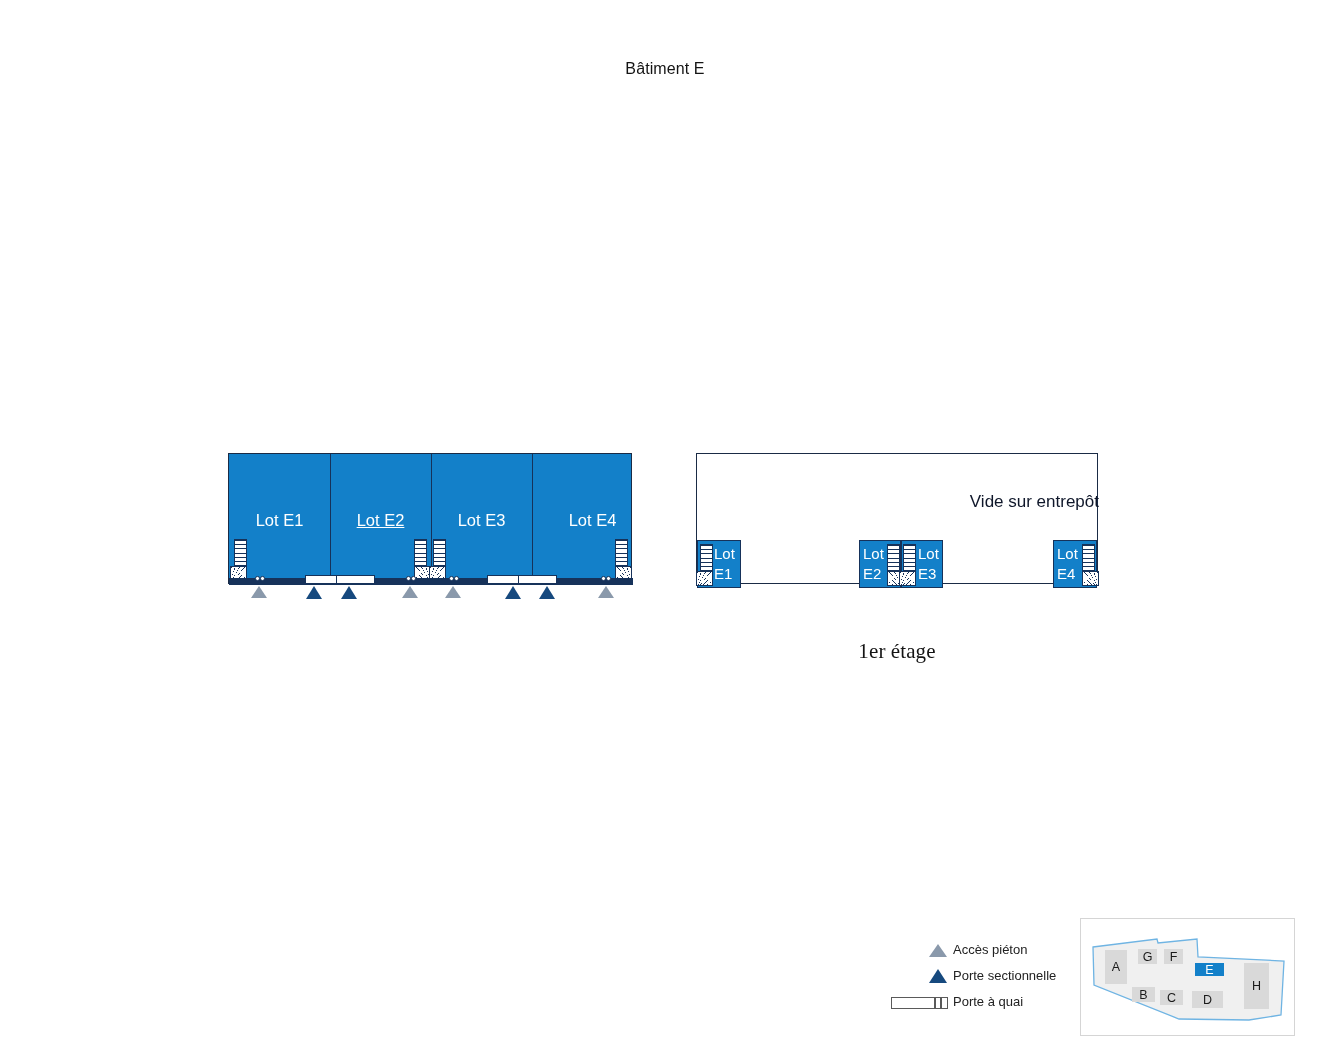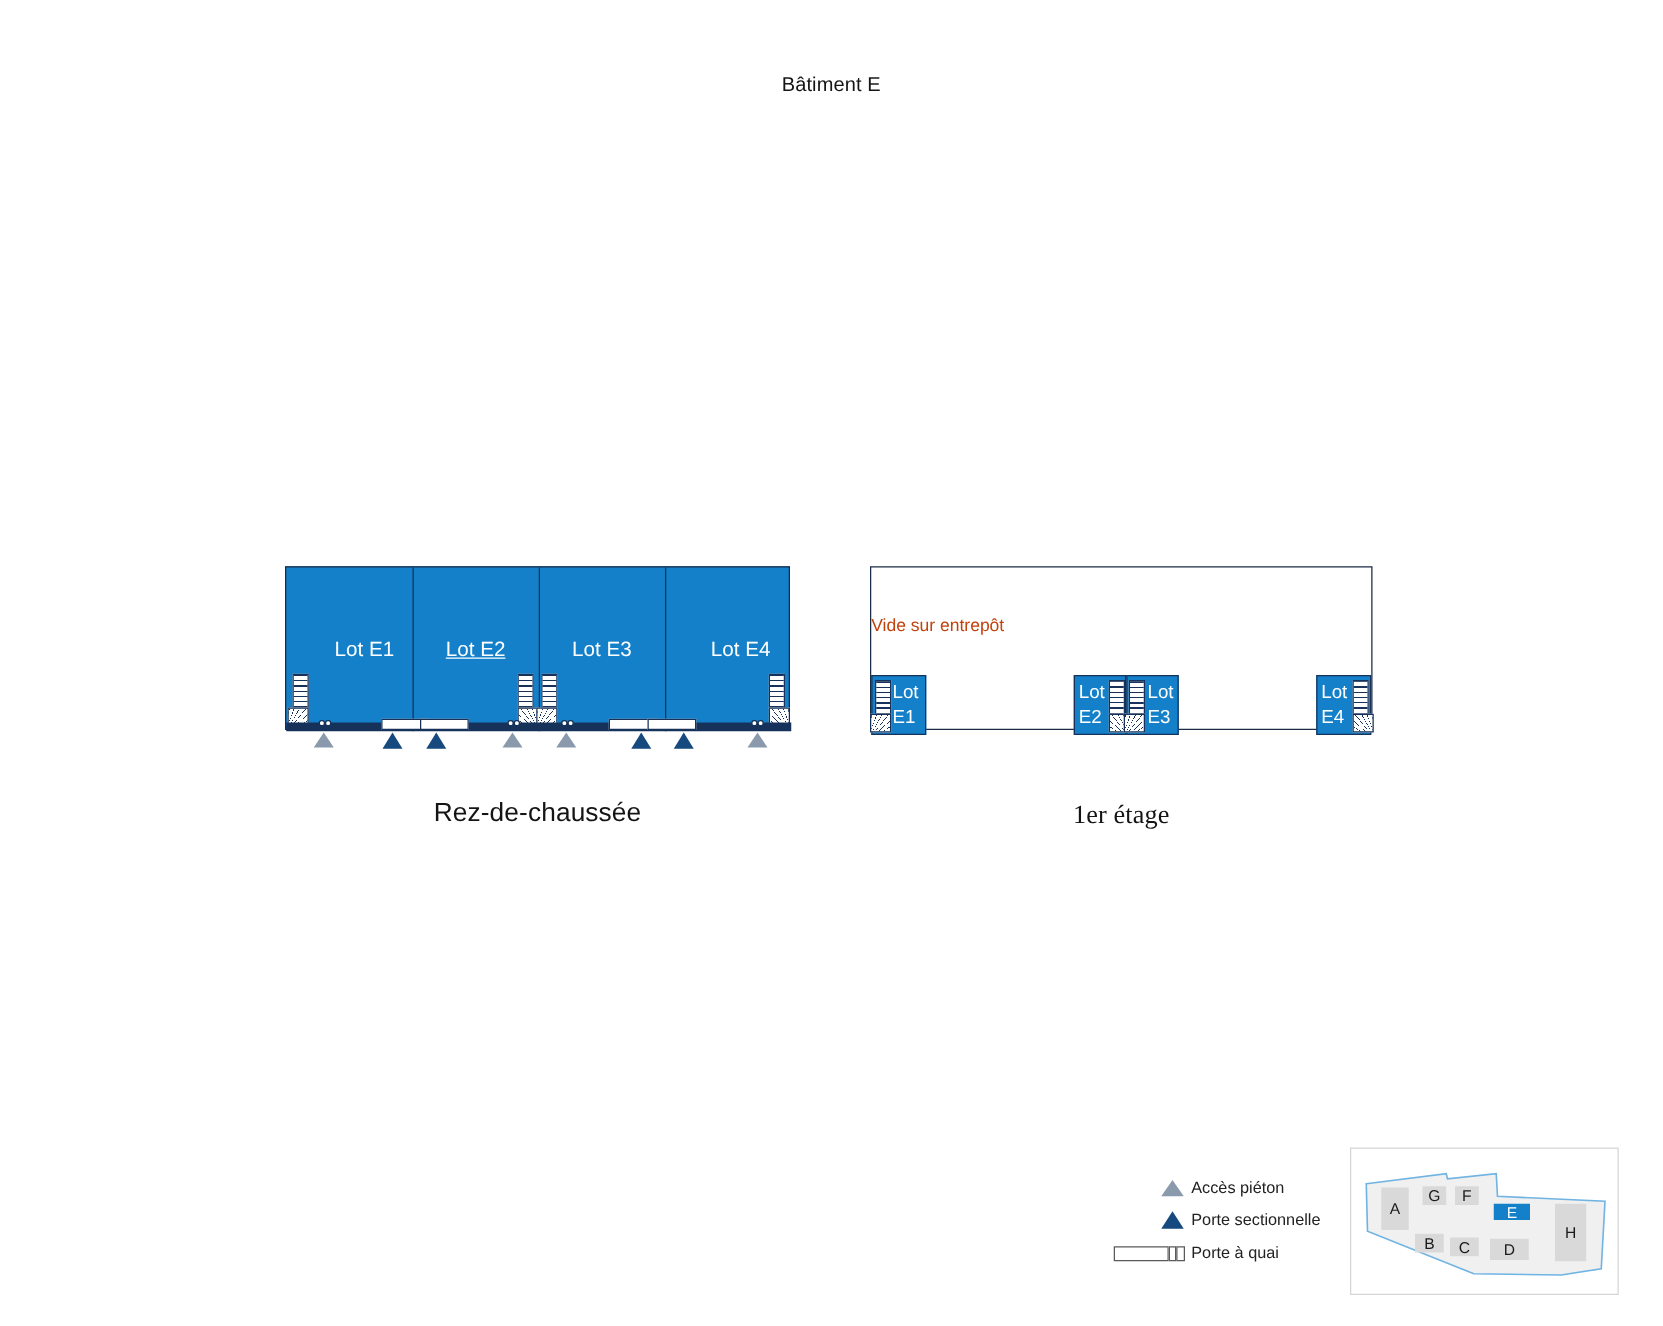--- a/index.html
+++ b/index.html
@@ -160,23 +160,23 @@
     left: 0; top: 0;
     width: 402px; height: 131px;
     background: #ffffff;
     border: 1.6px solid #1a2b45;
     box-sizing: border-box;
   }
   #void-label {
     position: absolute;
     top: 38px;
     width: 402px;
-    text-align: left;
-    font-size: 14px;
-    color: #c2410c;
+    text-align: right;
+    font-size: 17px;
+    color: #0f172a;
   }
   .mezz {
     position: absolute;
     background: #1380c9;
     border: 1.5px solid #16325a;
     box-sizing: border-box;
     bottom: 0;
     height: 48px;
   }
   .mezz .mezz-text {
@@ -286,21 +286,21 @@
 <div id="page-title">Bâtiment E</div>
 
 <div class="plan" id="ground-plan">
 
   <div id="ground-shell">
 
     <div class="lot-divider" style="left:101px;"></div>
     <div class="lot-divider" style="left:202px;"></div>
     <div class="lot-divider" style="left:303px;"></div>
 
-    <div class="lot-label" style="left:0px;   width:101px;padding-left:12px;">Lot E1</div>
+    <div class="lot-label" style="left:0px;   width:101px;">Lot E1</div>
     <div class="lot-label" style="left:101px; width:101px;text-decoration:underline;">Lot E2</div>
     <div class="lot-label" style="left:202px; width:101px;">Lot E3</div>
     <div class="lot-label" style="left:303px; width:101px;margin-left:10px;">Lot E4</div>
 
     <div class="stair" style="left:5px;  top:85px;">
       <div class="flight"></div>
         <div class="landing"></div>
     </div>
     <div class="stair flip" style="left:185px; top:85px;">
       <div class="flight"></div>
@@ -342,21 +342,20 @@
 
   <div class="tri ped" style="left:23px;  top:133px;"></div>
   <div class="tri sect" style="left:78px;  top:133px;"></div>
   <div class="tri sect" style="left:113px; top:133px;"></div>
   <div class="tri ped" style="left:174px; top:133px;"></div>
   <div class="tri ped" style="left:217px; top:133px;"></div>
   <div class="tri sect" style="left:277px; top:133px;"></div>
   <div class="tri sect" style="left:311px; top:133px;"></div>
   <div class="tri ped" style="left:370px; top:133px;"></div>
 
-  <div class="plan-caption" style="top:186px;">Rez-de-chaussée</div>
 </div>
 
 <div class="plan" id="first-plan">
 
   <div id="first-shell">
     <div id="void-label">Vide sur entrepôt</div>
   </div>
 
   <div class="mezz" style="left:1px; width:44px;">
     <div class="stair" style="left:2px; top:3px;">

